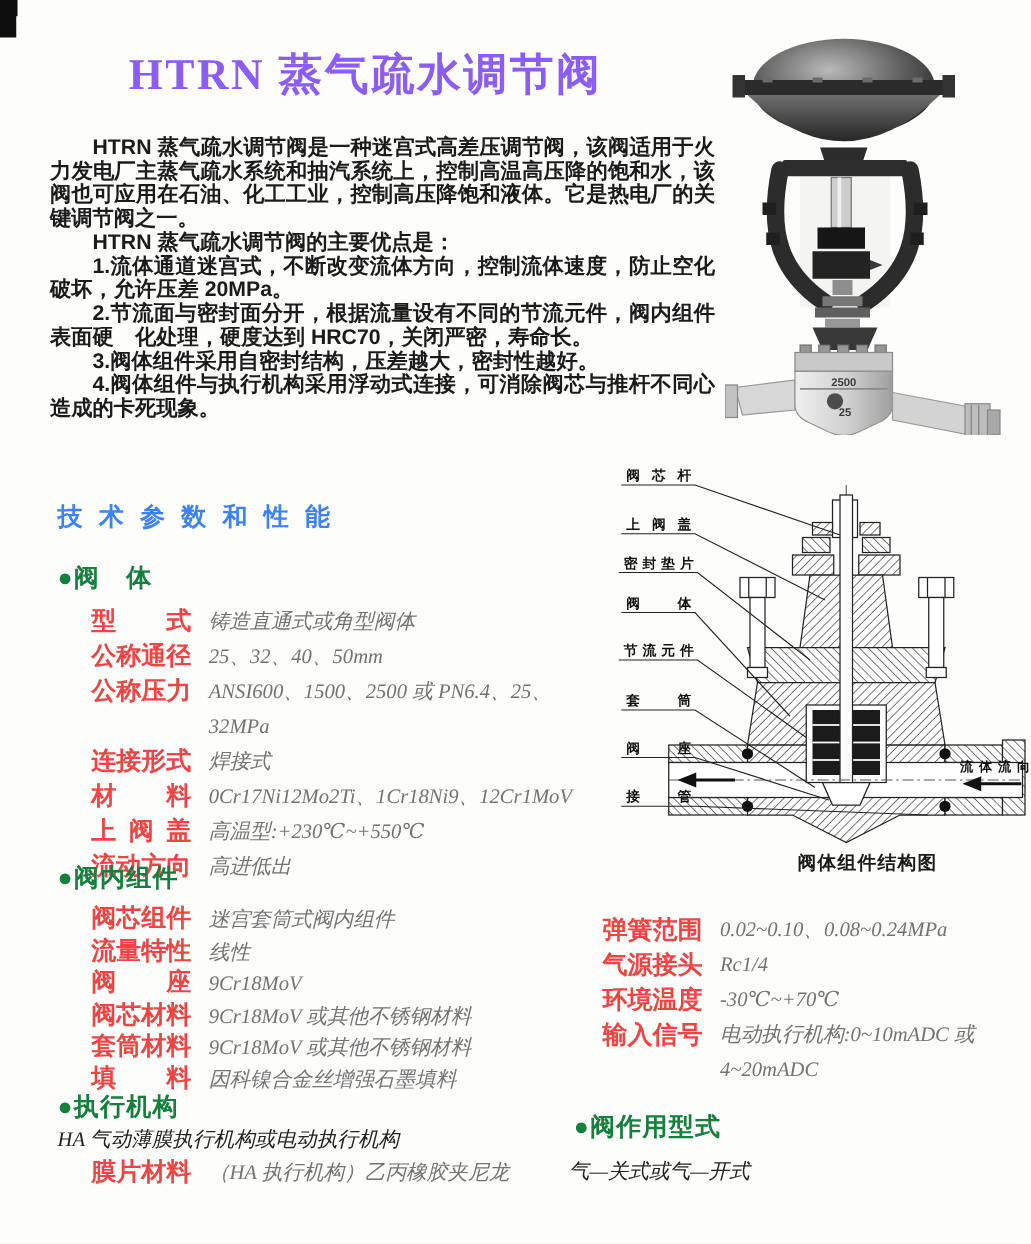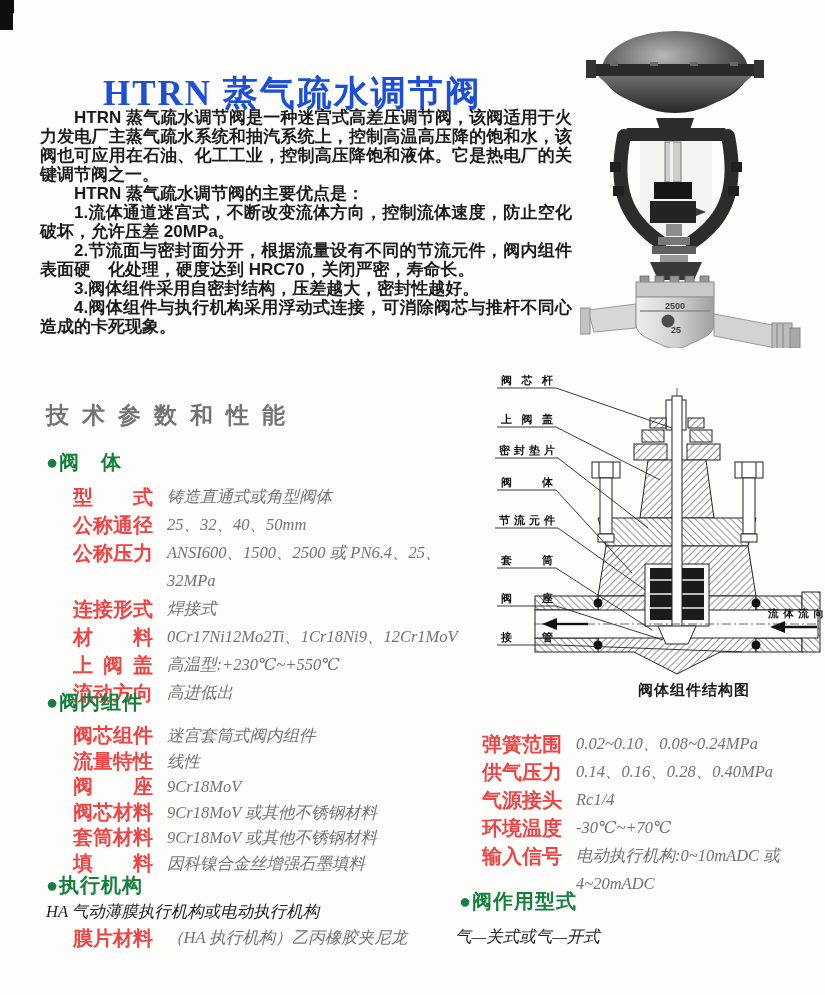--- a/index.html
+++ b/index.html
@@ -1,24 +1,24 @@
 <!DOCTYPE html>
 <html><head>
 <meta charset="utf-8">
 <style>
   html,body{margin:0;padding:0;background:#e9e9e9;}
   .page{position:relative;width:825px;height:995px;background:#fdfdfc;overflow:hidden;
         font-family:"Liberation Sans","DejaVu Sans",sans-serif;color:#1b1b1b;}
   .abs{position:absolute;}
   .artifact{background:#0e0e0e;}
   .title{font-family:"Liberation Serif","DejaVu Serif",serif;font-weight:700;
-         font-size:35px;letter-spacing:2px;color:#1d4ed8;white-space:nowrap;margin-top:34px;}
+         font-size:35px;letter-spacing:2px;color:#8b5cf6;white-space:nowrap;}
   .intro{width:532px;font-size:17px;line-height:19px;font-weight:600;text-align:justify;}
   .intro p{margin:0;text-indent:2em;}
-  .h-main{font-size:23px;font-weight:700;letter-spacing:13px;white-space:nowrap;color:#737373;}
+  .h-main{font-size:20px;font-weight:700;letter-spacing:13px;white-space:nowrap;color:#3b82f6;}
   .h-sub{font-size:20px;font-weight:700;letter-spacing:1px;white-space:nowrap;color:#15803d;}
   .spec .row{display:flex;}
   .lbl{flex:none;width:80px;font-size:20px;font-weight:700;color:#ef4444;
        text-align:justify;text-align-last:justify;margin-right:14px;margin-left:27px;}
   .val{font-family:"Liberation Serif","DejaVu Serif",serif;font-style:italic;
        font-size:16.5px;color:#737373;}
   .spec1 .row{line-height:28px;}
   .spec1 .val{width:318px;}
   .spec2 .row{line-height:25.6px;}
   .spec2 .val{width:330px;}
@@ -304,24 +304,20 @@
   </svg>
 
   <div class="abs caption" style="left:638px;top:681px;">阀体组件结构图</div>
 
   <div class="abs spec spec3" style="left:455px;top:730px;">
     <div class="row">
         <span class="lbl">弹簧范围</span>
         <span class="val">0.02~0.10、0.08~0.24MPa</span>
       </div>
     <div class="row">
-        <span class="lbl">供气压力</span>
-        <span class="val">0.14、0.16、0.28、0.40MPa</span>
-      </div>
-    <div class="row">
         <span class="lbl">气源接头</span>
         <span class="val">Rc1/4</span>
       </div>
     <div class="row">
         <span class="lbl">环境温度</span>
         <span class="val">-30℃~+70℃</span>
       </div>
     <div class="row">
         <span class="lbl">输入信号</span>
         <span class="val">电动执行机构:0~10mADC 或 4~20mADC</span>

